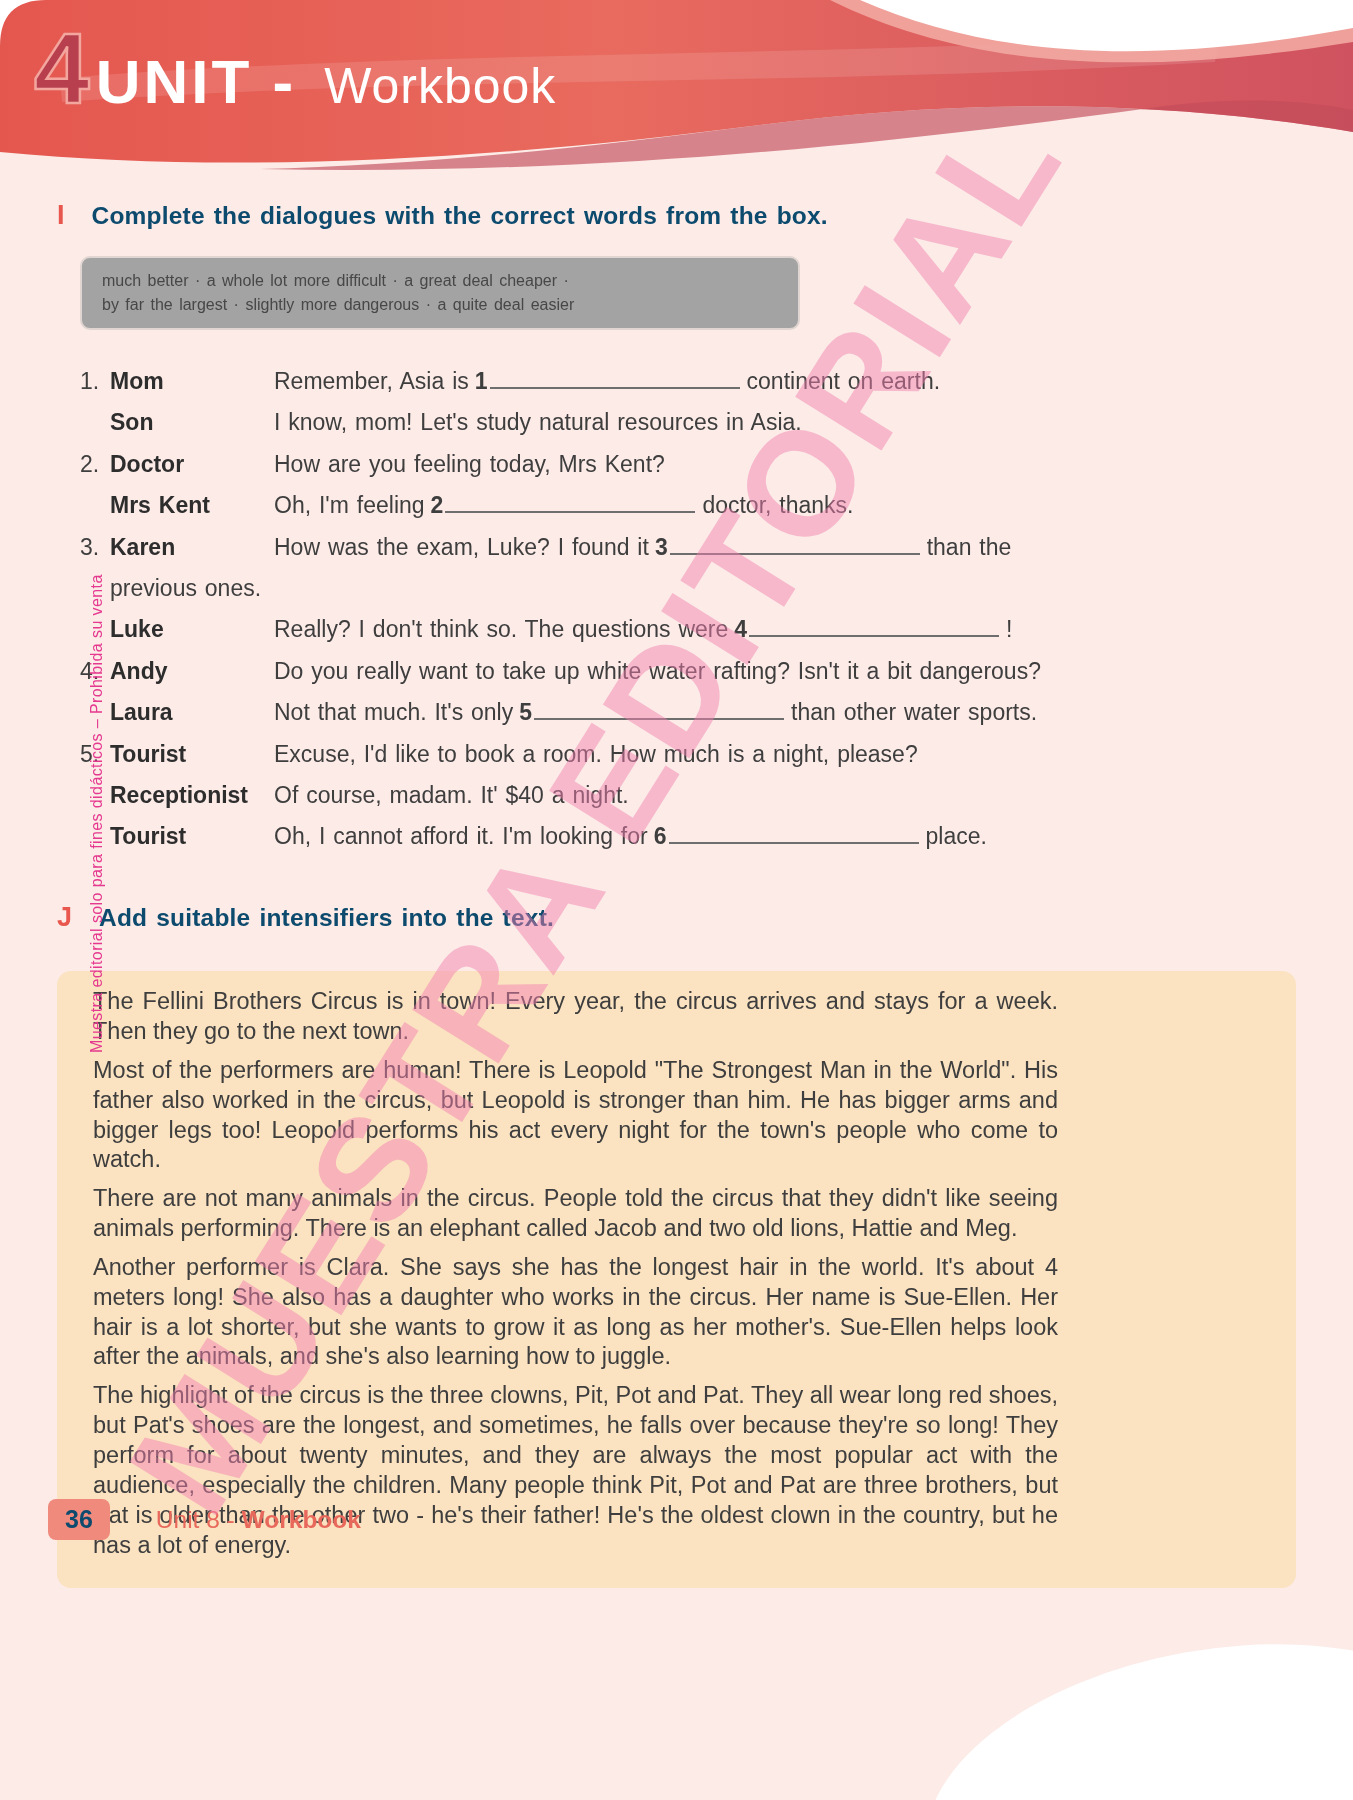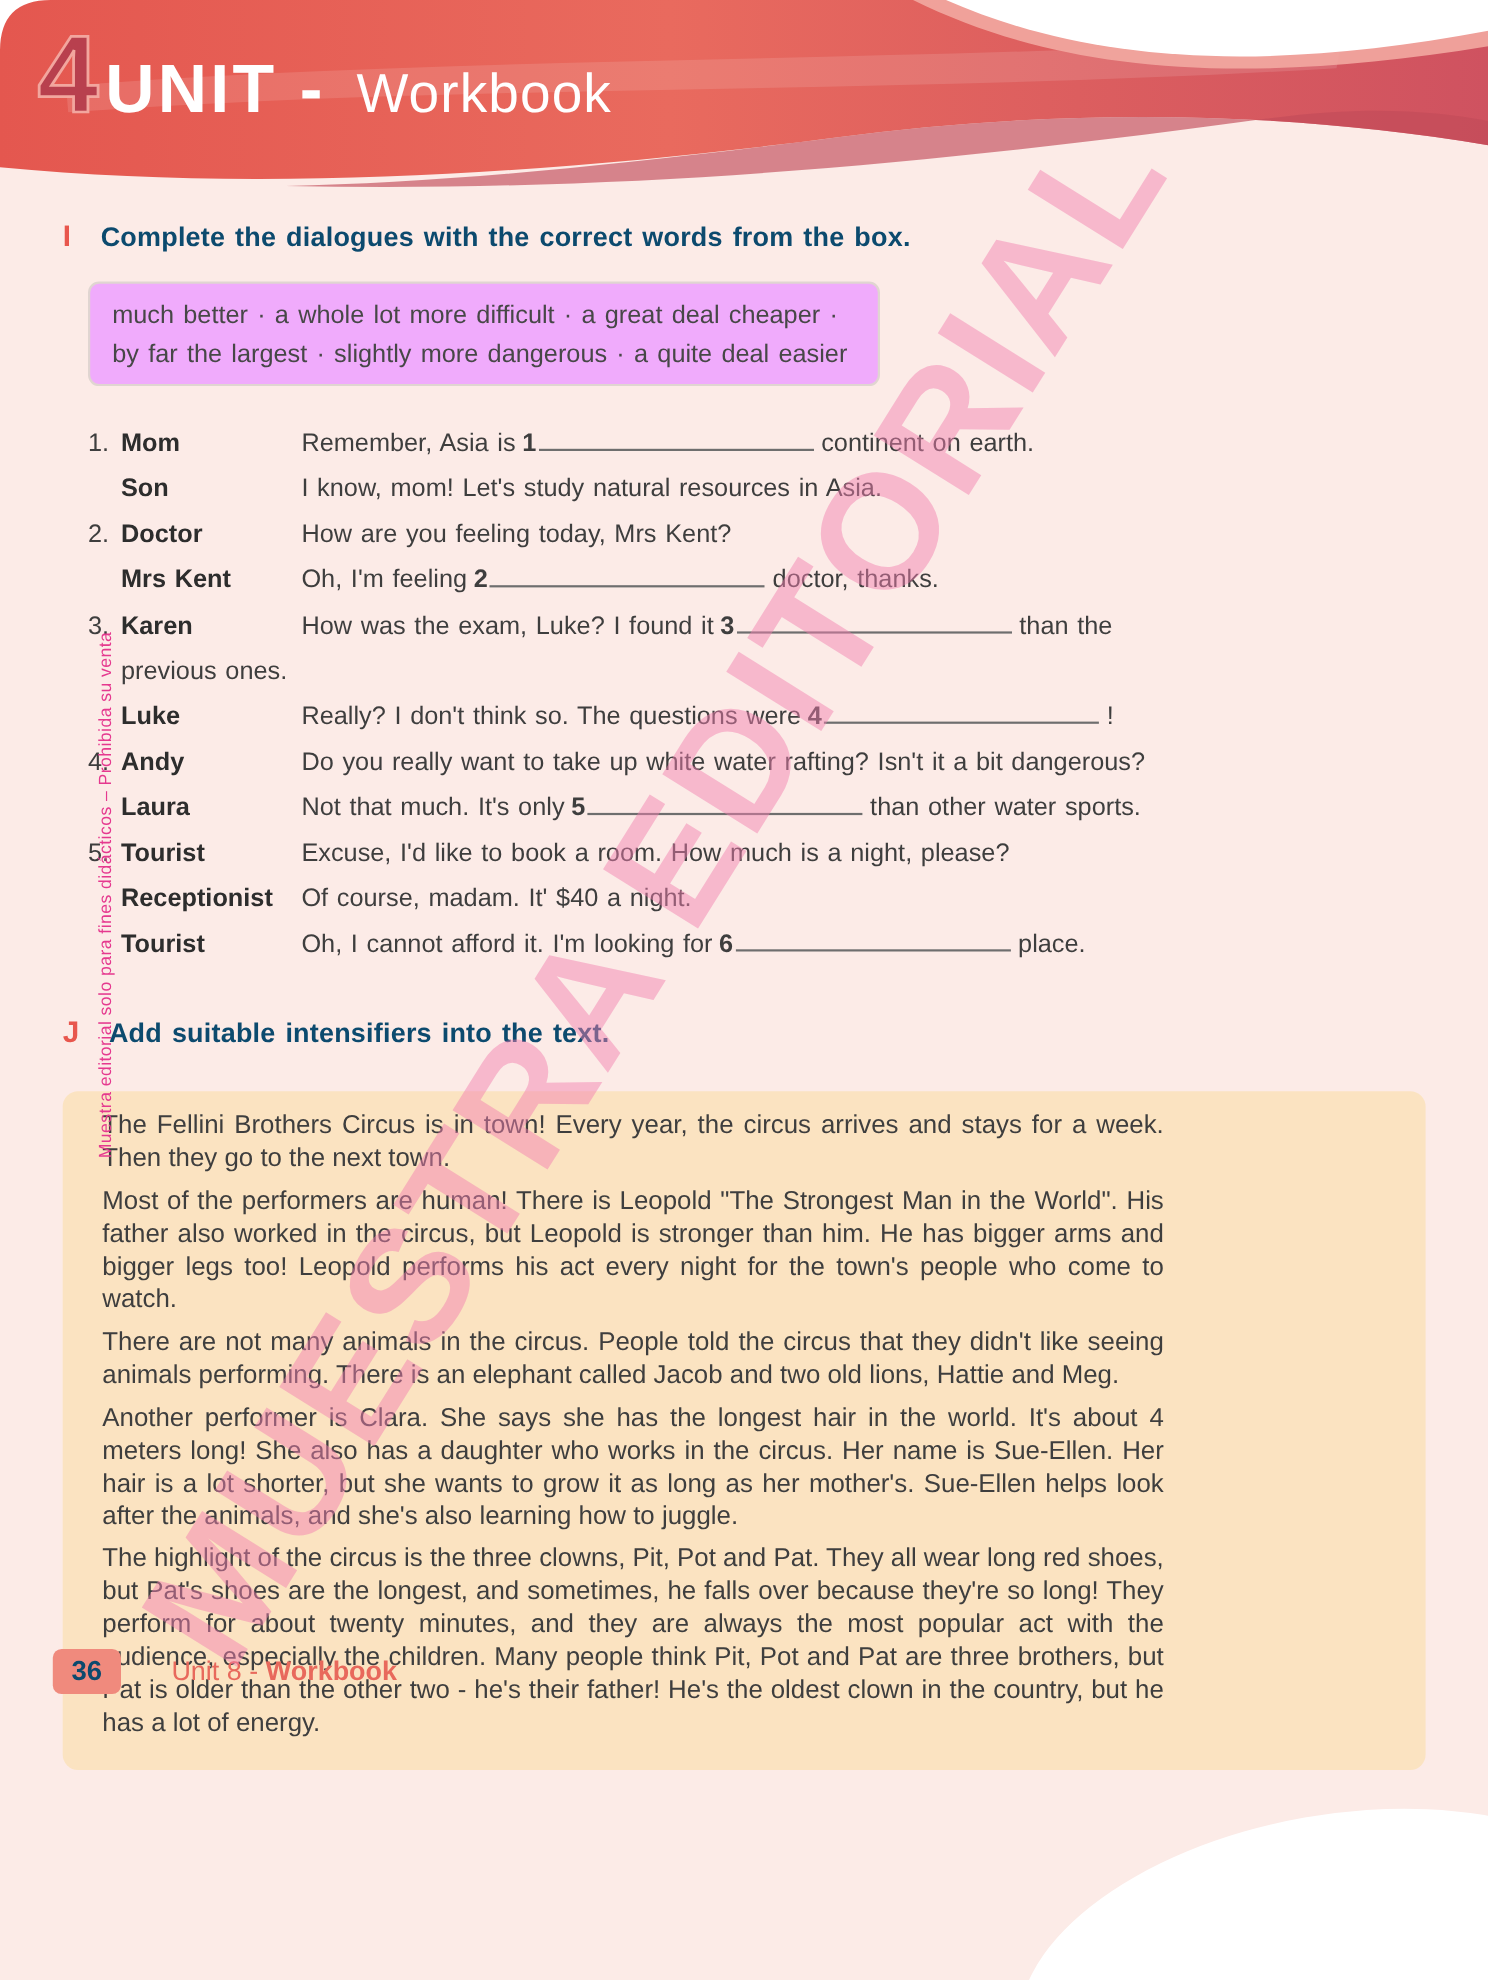--- a/index.html
+++ b/index.html
@@ -24,23 +24,23 @@
                color:rgba(242,128,175,0.48); z-index:50; pointer-events:none; white-space:nowrap; }
   .side-text { position:absolute; left:88px; top:528px; height:525px;
                writing-mode:vertical-rl; transform:rotate(180deg);
                font-size:16px; color:#e5398f; letter-spacing:0.4px; z-index:40; white-space:nowrap; }
 
   
   .section-head { display:flex; align-items:baseline; gap:27px; margin:10px 60px 0 57px; }
   .section-letter { color:#e8564d; font-weight:800; font-size:27px; }
   .section-title { color:#0c4a6e; font-weight:700; font-size:24.5px; letter-spacing:0.2px; word-spacing:2px; }
 
-  .word-box { margin:25px 0 0 80px; width:720px; background:#f0abfc;
+  .word-box { margin:25px 0 0 80px; width:720px; background:#a3a3a3;
               border:2px solid #e0d5d1; border-radius:10px; padding:11px 20px;
-              font-size:23px; line-height:1.5; color:#474747; word-spacing:2px; }
+              font-size:16px; line-height:1.5; color:#474747; word-spacing:2px; }
 
   .dialogues { margin:37px 64px 0 80px; font-size:23px; color:#3e3e3e; word-spacing:1.5px; }
   .drow { display:grid; grid-template-columns:30px 164px 1fr; align-items:baseline; margin-bottom:11.5px; }
   .dnum { color:#3e3e3e; }
   .dspeaker { font-weight:700; color:#2d2d2d; }
   .dtext { line-height:1.3; }
   .dcont { grid-column:2 / 4; line-height:1.3; }
   .blank { display:inline-block; margin:0 7px 0 6px; white-space:nowrap; }
   .blank-num { font-weight:700; margin-right:2px; }
   .blank-line { display:inline-block; width:250px; height:2px; border-bottom:2px solid #6e6e6e; }

